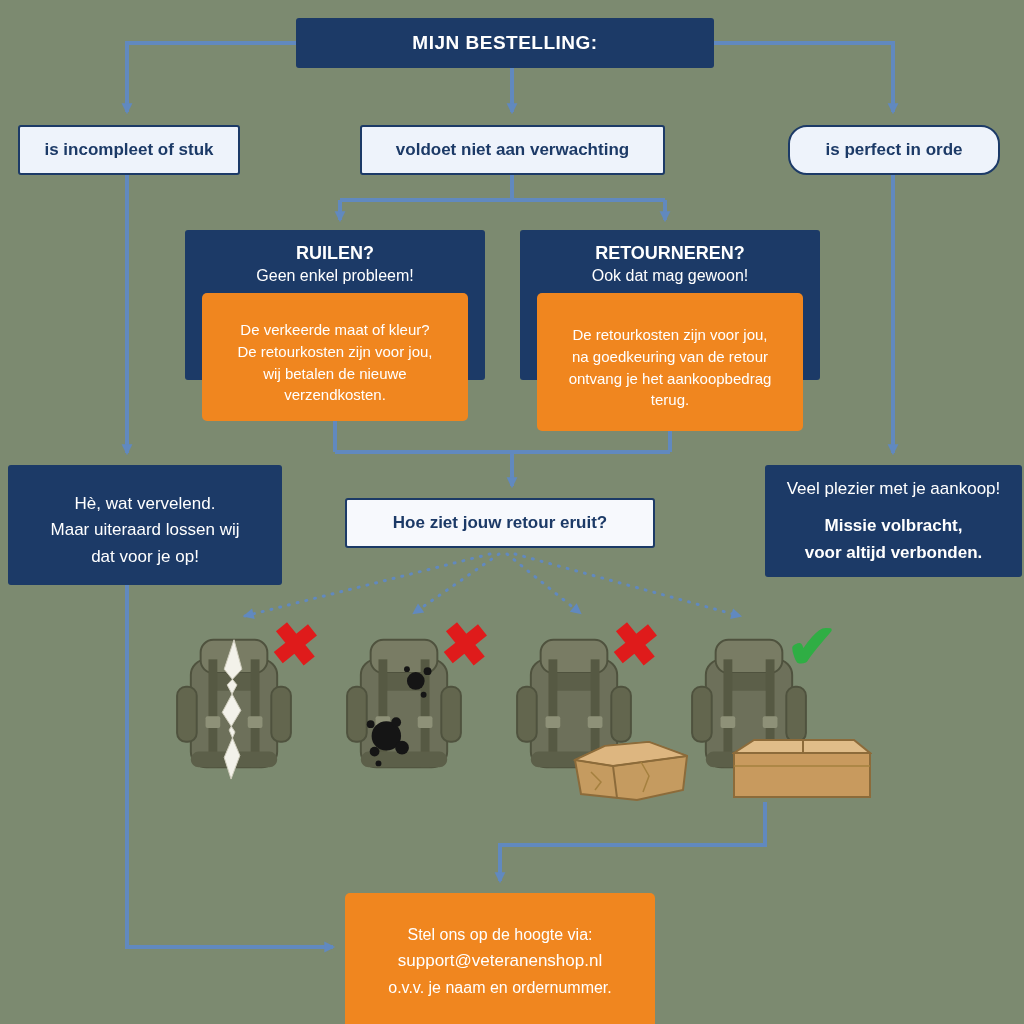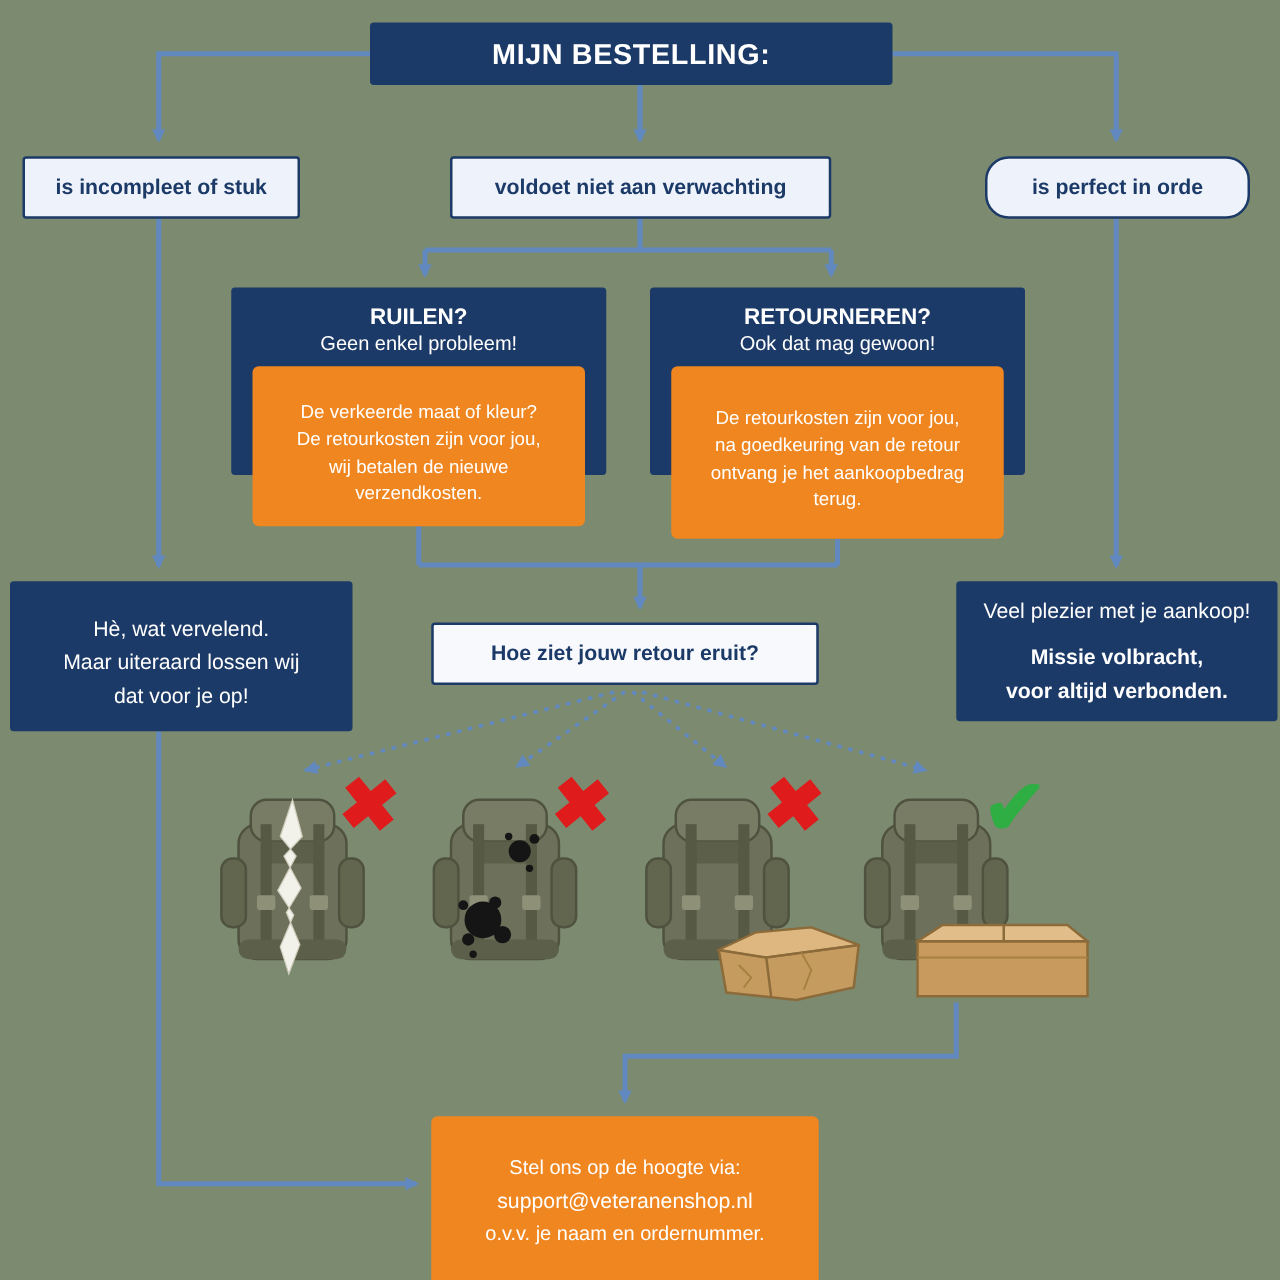--- a/index.html
+++ b/index.html
@@ -10,21 +10,21 @@
   }
   .abs{position:absolute;box-sizing:border-box;}
   
   .navy-box{background:#1c3a67;color:#ffffff;display:flex;flex-direction:column;
     align-items:center;justify-content:center;text-align:center;border-radius:3px;}
   .light-box{background:#eef3fb;border:2px solid #1c3a67;color:#1c3a67;font-weight:bold;
     display:flex;align-items:center;justify-content:center;text-align:center;border-radius:3px;font-size:17px;}
   .orange-box{background:#f0861f;color:#ffffff;display:flex;flex-direction:column;
     align-items:center;justify-content:center;text-align:center;border-radius:5px;}
   .pre{white-space:pre-line;margin-top:11px;}
-  .root-title{font-size:23px;font-weight:bold;letter-spacing:.5px;}
+  .root-title{font-size:19px;font-weight:bold;letter-spacing:.5px;}
   .panel-title{font-size:18px;font-weight:bold;margin-bottom:3px;}
   .panel-sub{font-size:16px;}
   .panel-note{font-size:15px;line-height:1.45;}
   .result-text{font-size:17px;line-height:1.55;}
   .bold{font-weight:bold;}
   .contact-line{font-size:16px;line-height:1.6;}
   .contact-email{font-size:17px;font-weight:normal;line-height:1.6;}
   
   .option{position:absolute;width:185px;height:185px;}
   .glyph{position:absolute;top:-10px;left:96px;font-size:58px;font-weight:bold;line-height:1;

